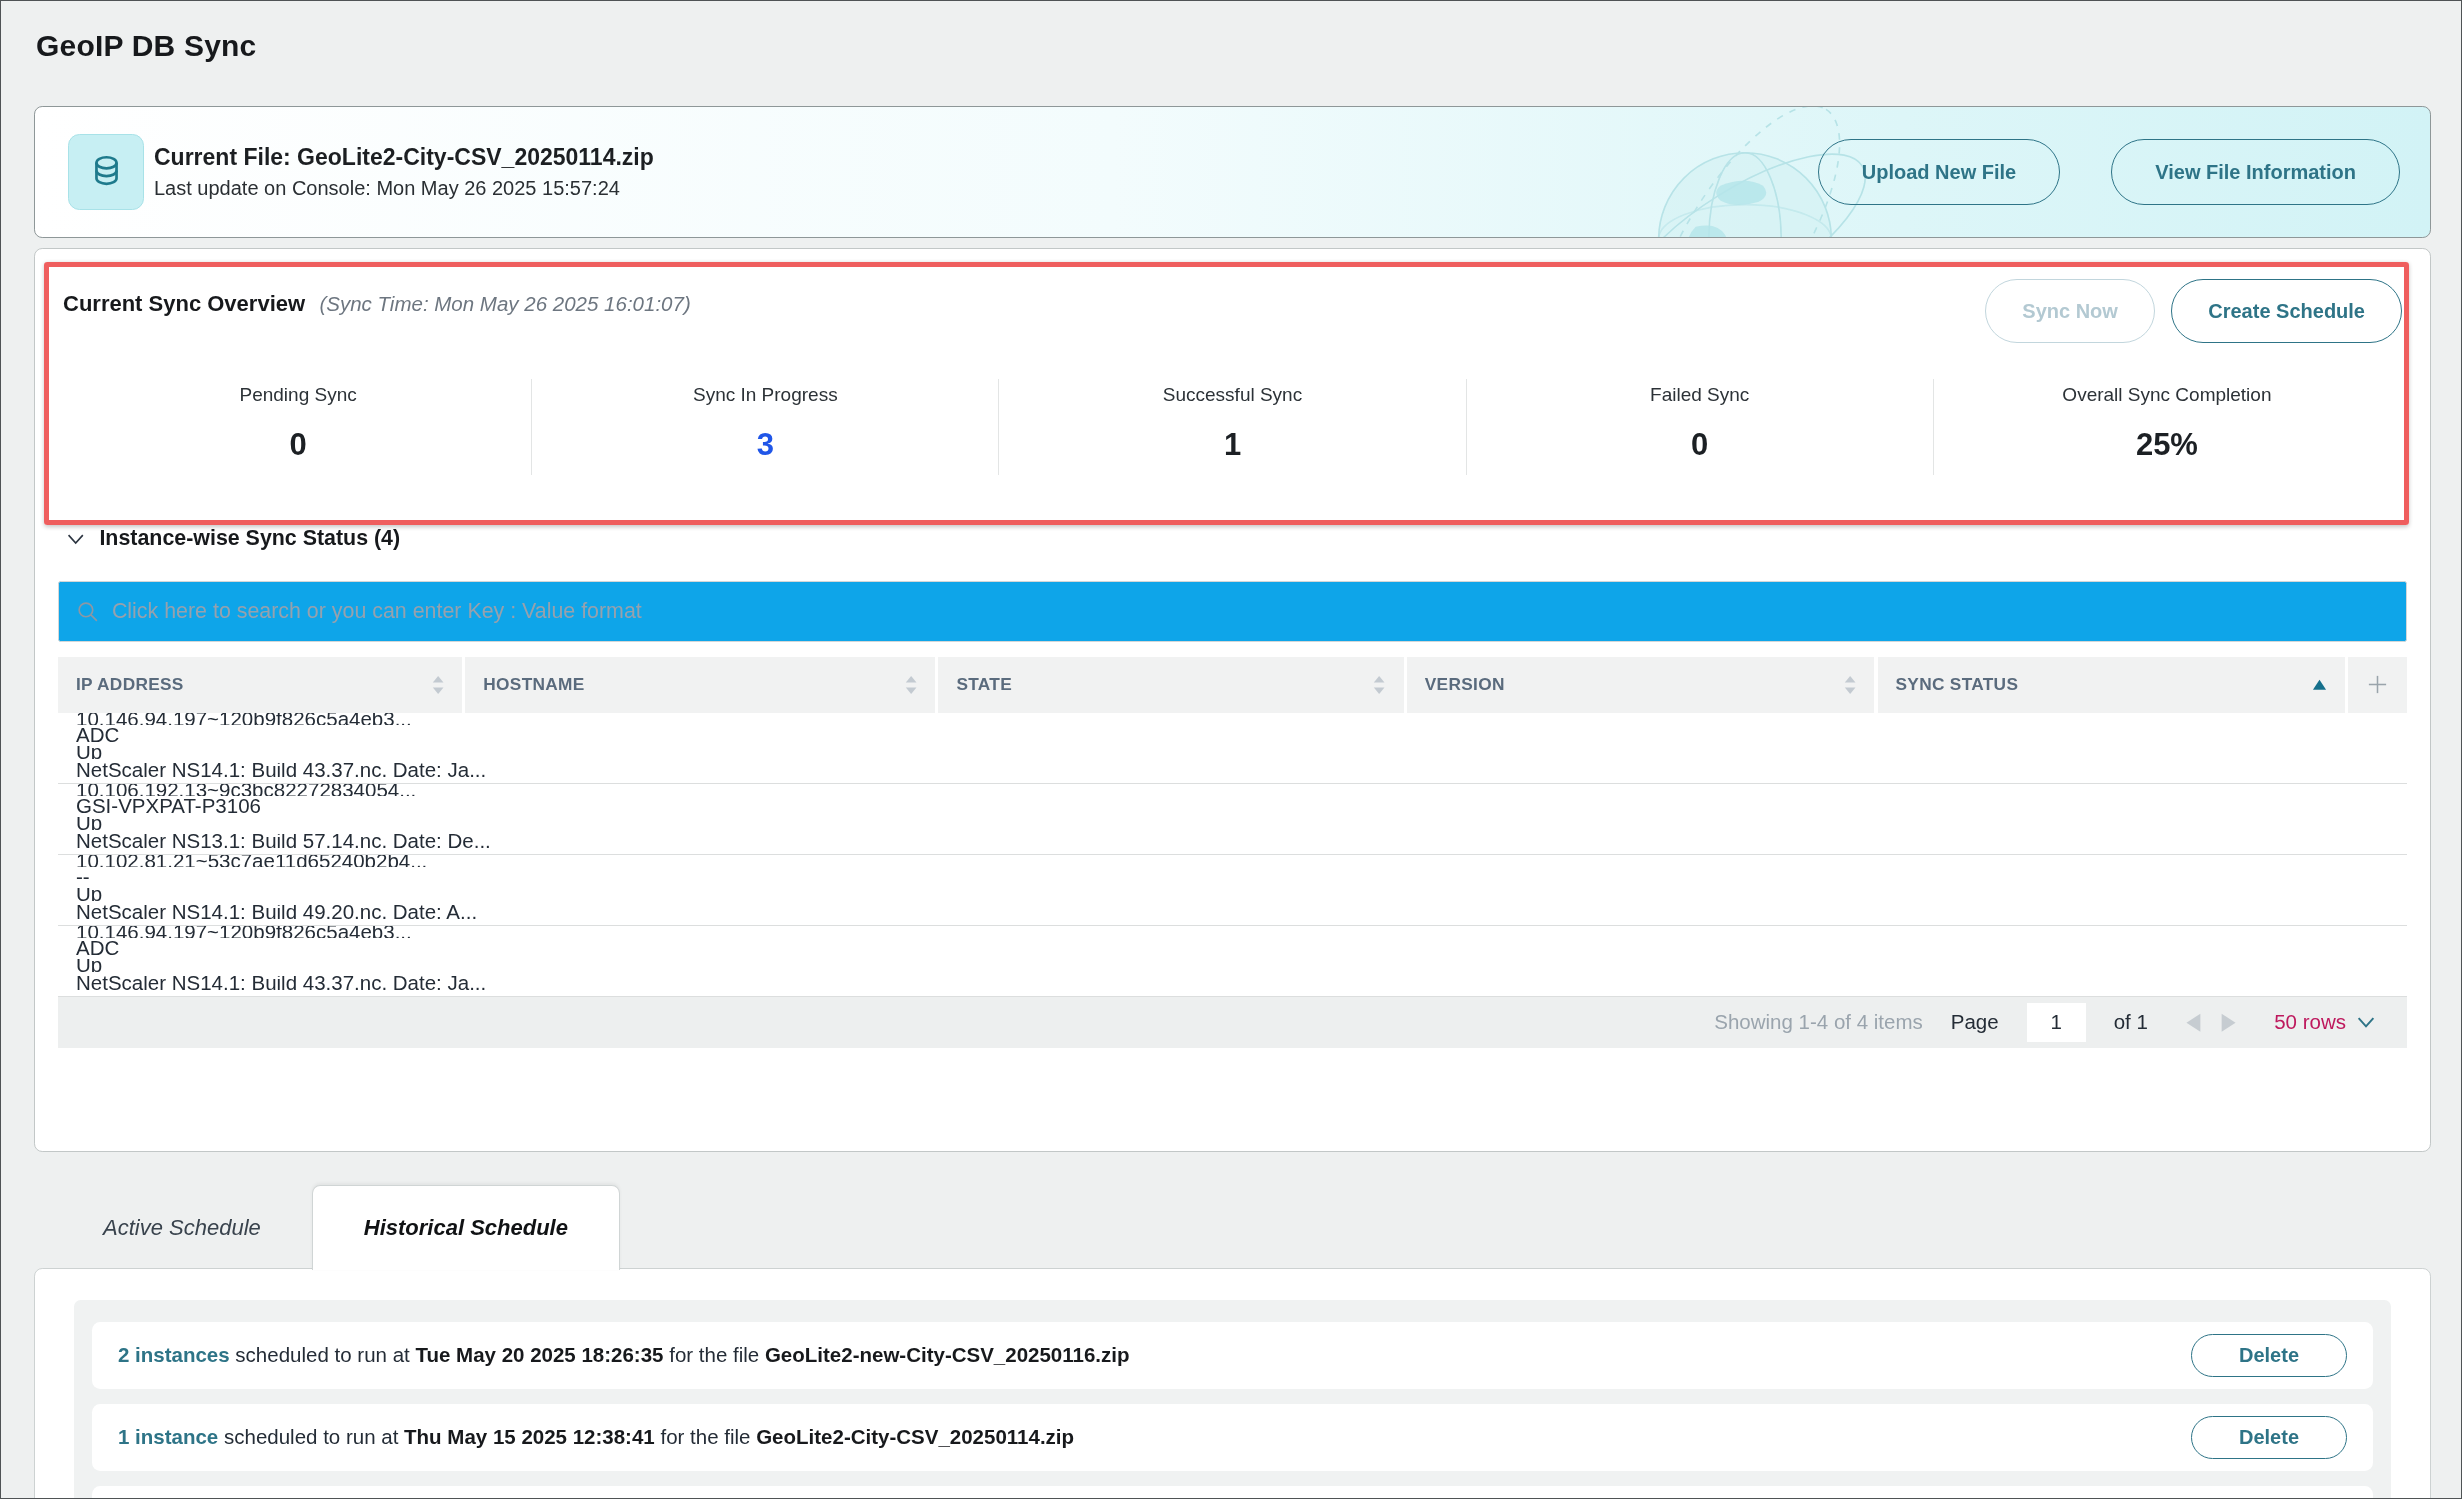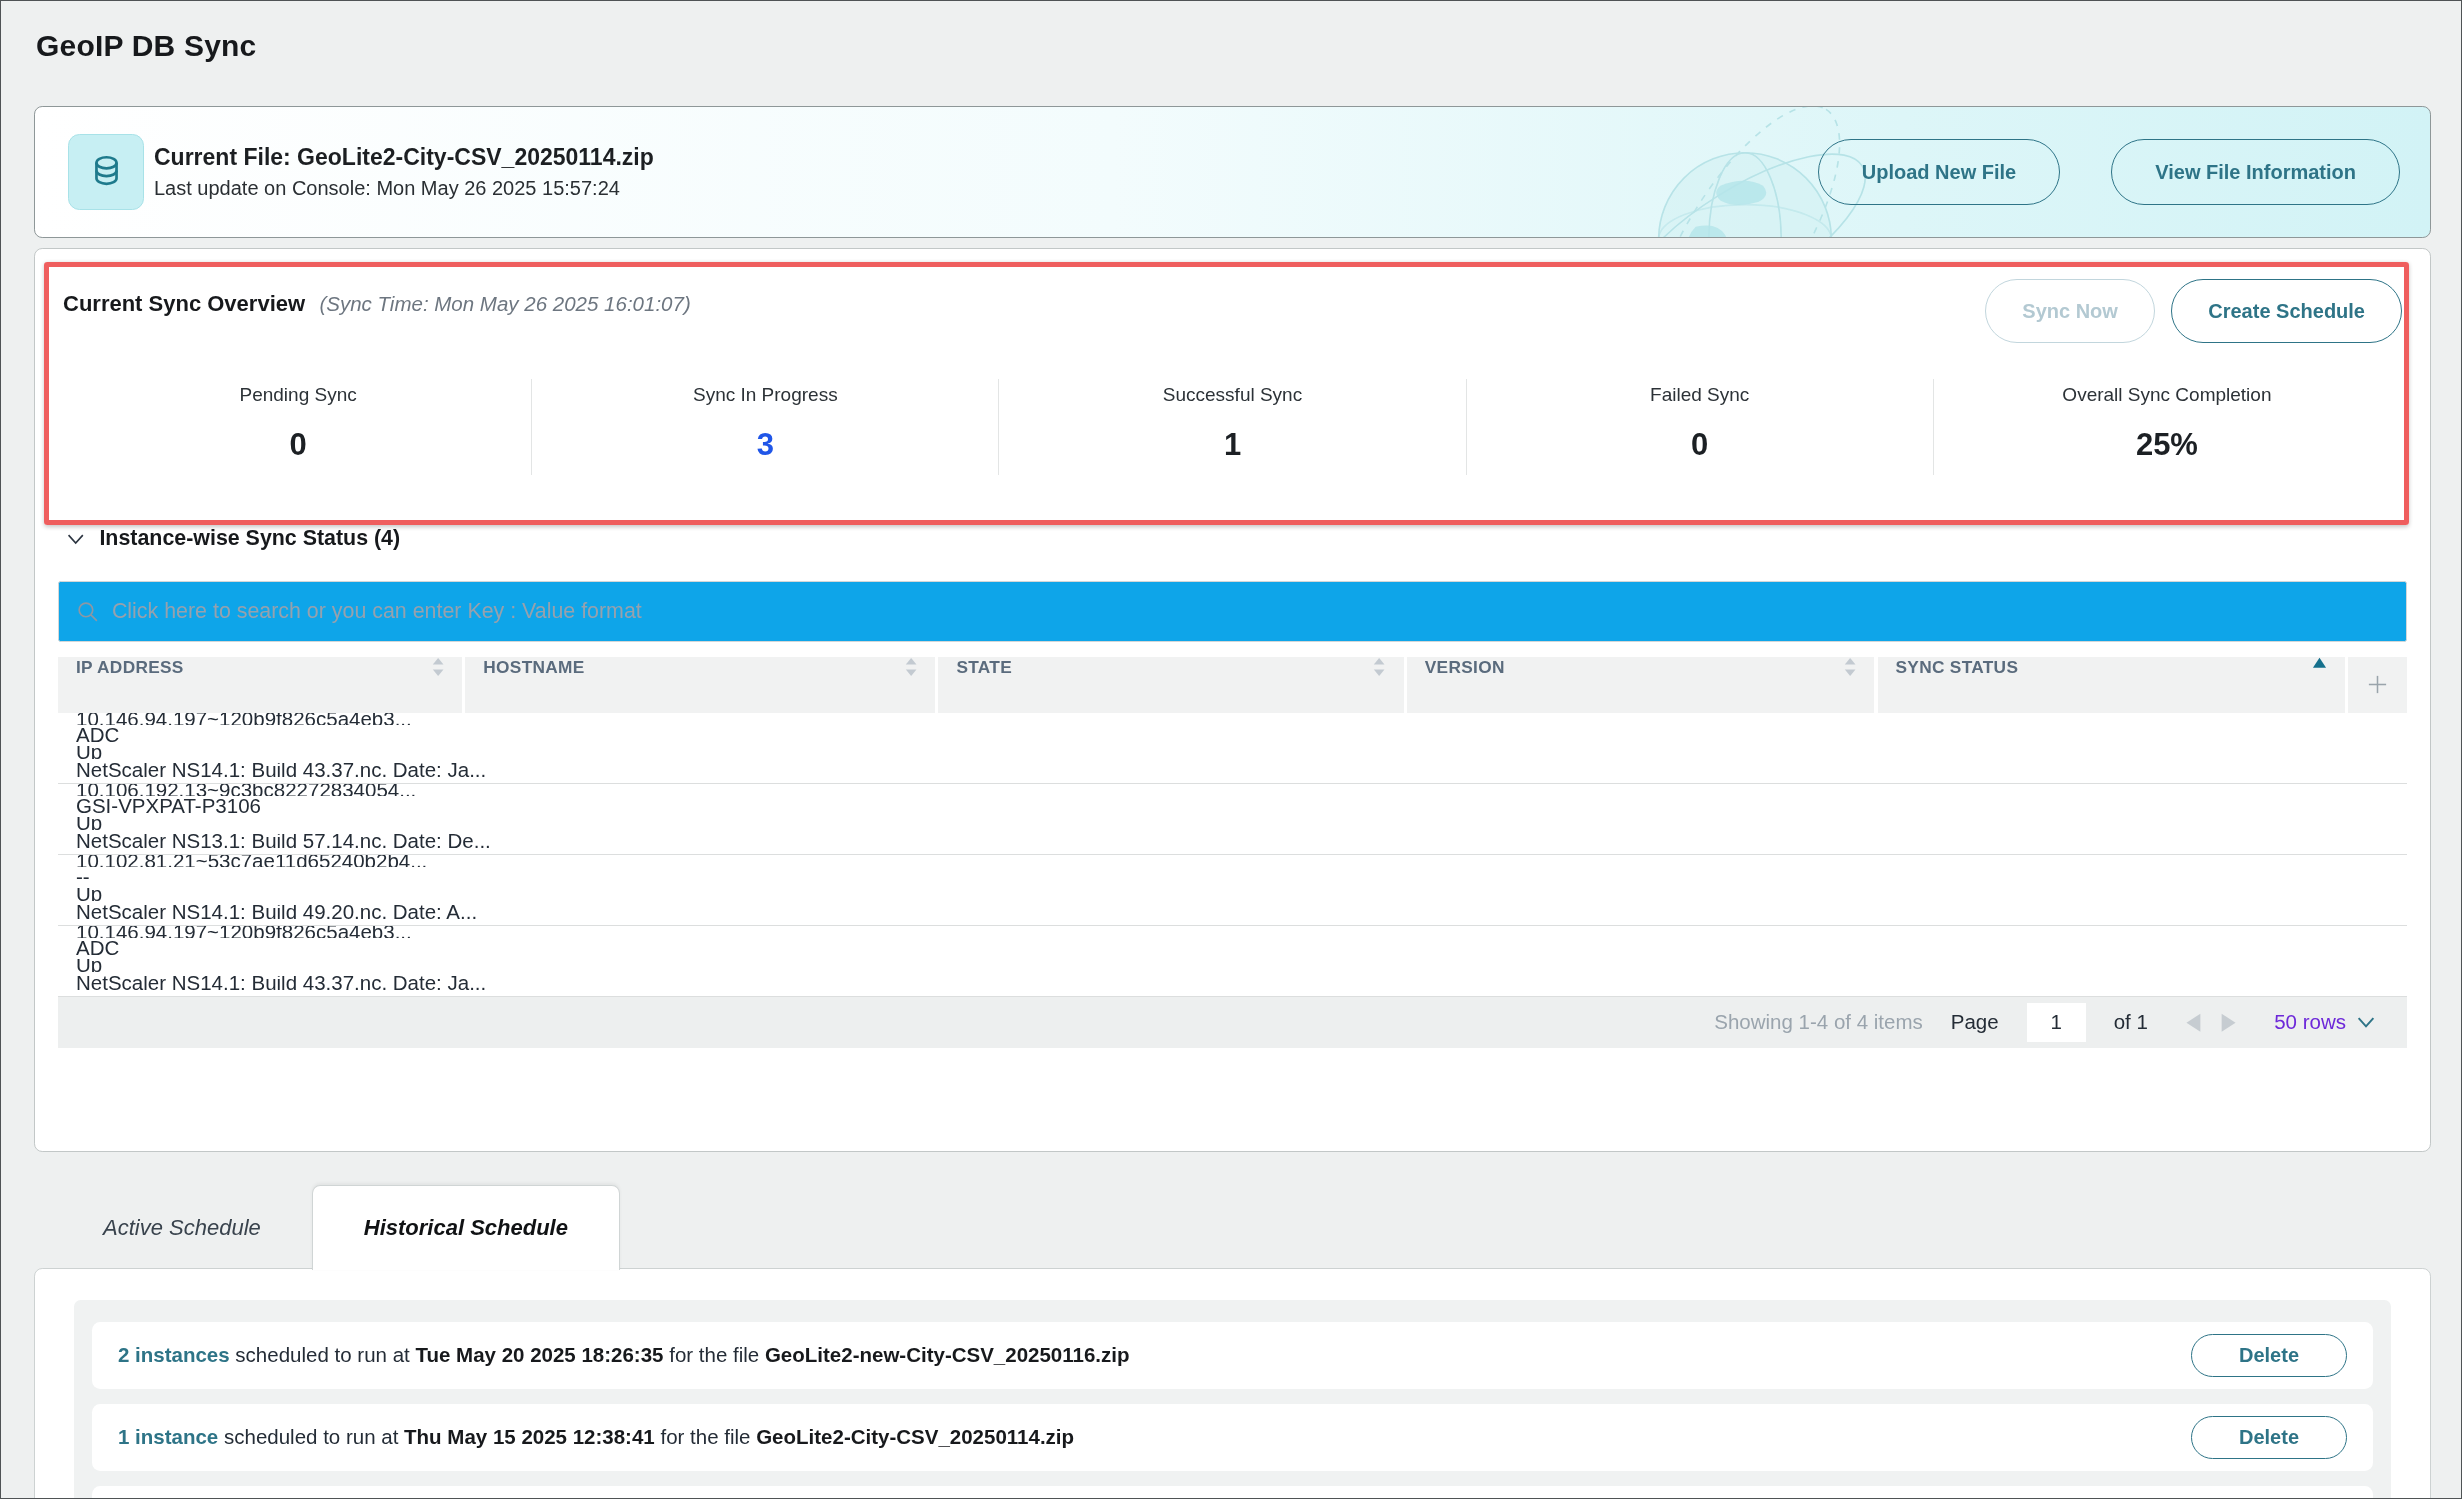--- a/index.html
+++ b/index.html
@@ -63,21 +63,21 @@
     background:#0ea5e9; display:flex; align-items:center; padding:0 16.4px; gap:11.5px;
   }
   .search-bar input{
     border:none; outline:none; flex:1; font-family:inherit; font-size:21.4px; color:#3a4450; background:transparent;
   }
   .search-bar input::placeholder{ color:#97a1ad; }
 
   .tbl{ margin:15px 23px 0 23px; }
   .t-head{ display:flex; gap:3.3px; }
   .th{
-    background:#f1f2f2; height:56px; display:flex; justify-content:space-between;
+    background:#f1f2f2; height:56px; display:flex; align-items:center; justify-content:space-between;
     padding:0 18px; cursor:pointer;
   }
   .th-label{ font-size:17.3px; font-weight:700; color:#5a6b7d; letter-spacing:0.3px; }
   .c-ip{ flex:0 0 17.2%; } .c-host{ flex:0 0 20%; } .c-state{ flex:0 0 19.8%; } .c-ver{ flex:0 0 19.9%; } .c-sync{ flex:1; } .c-plus{ flex:0 0 46px; display:flex; align-items:center; justify-content:center; }
   .t-row{ display:flex; gap:3.3px; height:71px; border-bottom:1.6px solid #dcdede;flex-direction:column; }
   .td{ display:flex; align-items:center; padding:0 18px; font-size:20.5px; color:#242c36; overflow:hidden; white-space:nowrap; }
   .status-cell{ gap:11.5px; }
   .status-icon{ width:21.4px; height:21.4px; border-radius:50%; flex:0 0 21.4px; display:inline-flex; align-items:center; justify-content:center; }
   .status-icon.in-progress{ border:3.3px dashed #2056e8; }
   .status-icon.successful{ background:#57a339; }
@@ -87,21 +87,21 @@
     height:51px; background:#edefef; display:flex; align-items:center; justify-content:flex-end;
     gap:28px; padding-right:31px; font-size:20.5px;
   }
   .showing{ color:#9aa4ad; }
   .page-label,.of-label{ color:#242c36; }
   .page-input{
     width:59px; height:39px; border:none; background:#fff; text-align:center;
     font-family:inherit; font-size:20.5px; color:#242c36; outline:none;
   }
   .pager{ display:flex; gap:18px; margin:0 8.2px; }
-  .rows-select{ display:flex; align-items:center; gap:10px; color:#6d28d9; cursor:pointer; }
+  .rows-select{ display:flex; align-items:center; gap:10px; color:#be185d; cursor:pointer; }
 
   
   .tabs-wrap{ position:absolute; left:33px; top:1184px; width:2397px; }
   .tab-strip{ display:flex; padding-left:18px; position:relative; z-index:2;font-style:italic; }
   .tab{
     height:85px; display:flex; align-items:center; justify-content:center;
     padding:0 51px; font-size:22px; color:#39434d; cursor:pointer;
   }
   .tab.active{
     background:#ffffff; border:0.8px solid #d0d5d5; border-bottom:none;

